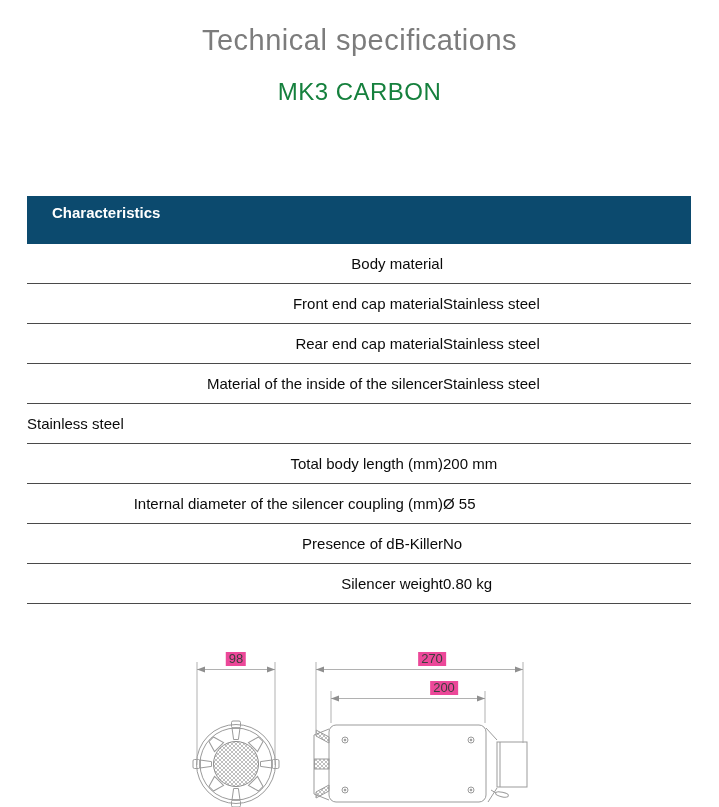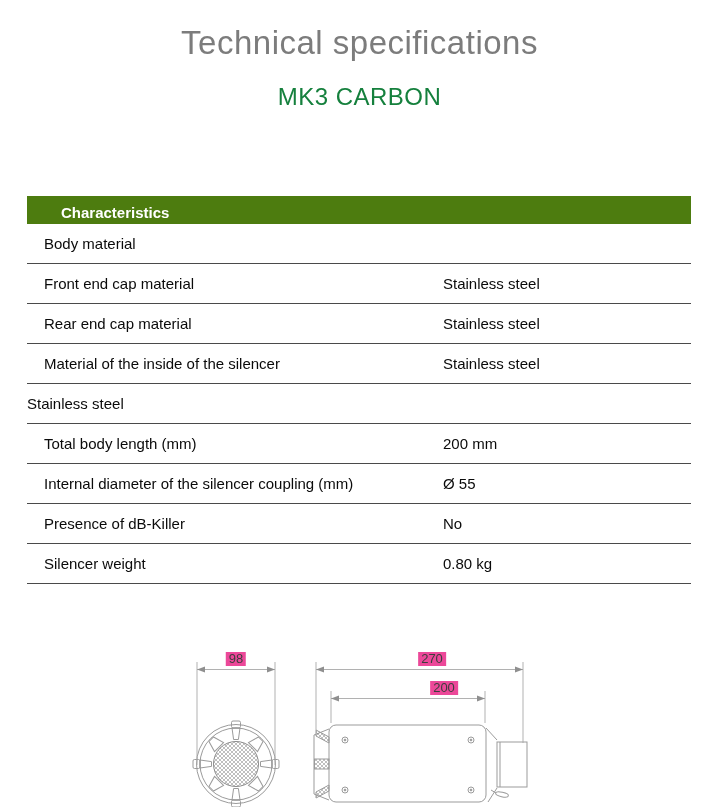--- a/index.html
+++ b/index.html
@@ -8,60 +8,61 @@
     width: 719px; height: 807px;
     font-family: "Liberation Sans", sans-serif;
     position: relative;
     overflow: hidden;
   }
   .page { width: 719px; height: 807px; position: relative; }
 
   .page-title {
     margin-top: 24px;
     text-align: center;
-    font-size: 33px;
+    font-size: 29px;
     font-weight: 400;
     color: #7c7c7c;
     letter-spacing: 0.5px;
   }
   .product-name {
     margin-top: 21px;
     text-align: center;
     font-size: 24px;
     font-weight: 400;
     color: #15803d;
     letter-spacing: 0.5px;
   }
 
   .spec-table {
     position: absolute;
     left: 27px;
     top: 172px;
     width: 664px;
   }
   .spec-header {
-    background: #4d7c0f;
+    background: #0c4a6e;
     color: #ffffff;
     font-size: 15px;
     font-weight: 700;
-    height: 28px;
+    height: 48px;
     line-height: 33px;
-    padding-left: 34px;
+    padding-left: 25px;
   }
   .spec-row {
     display: flex;
     height: 40px;
     align-items: center;
     border-bottom: 1px solid #4a4a4a;
     font-size: 15px;
     color: #0a0a0a;
   }
   .spec-row .label {
     width: 416px;
     padding-left: 17px;
+    text-align: right;
   }
   .spec-row .value {
     flex: 1;
   }
 
   .drawing {
     position: absolute;
     left: 0; top: 620px;
     width: 719px; height: 187px;
   }

